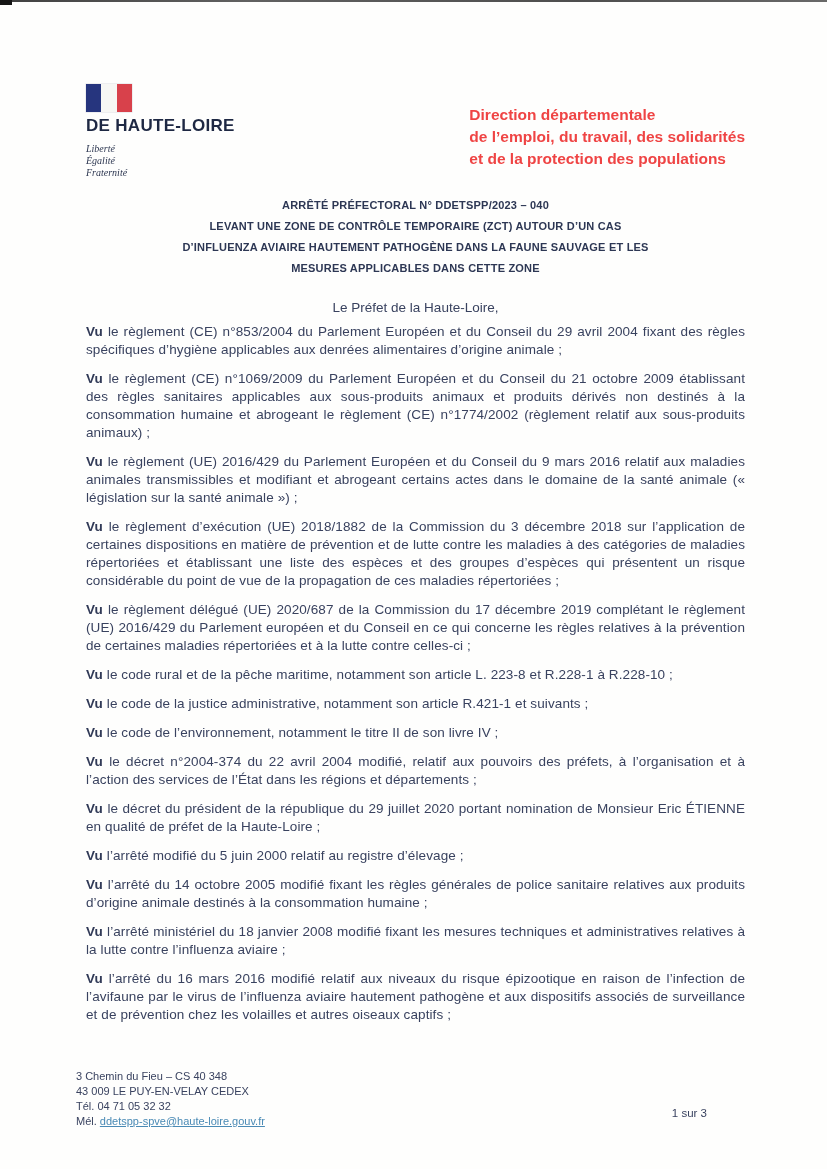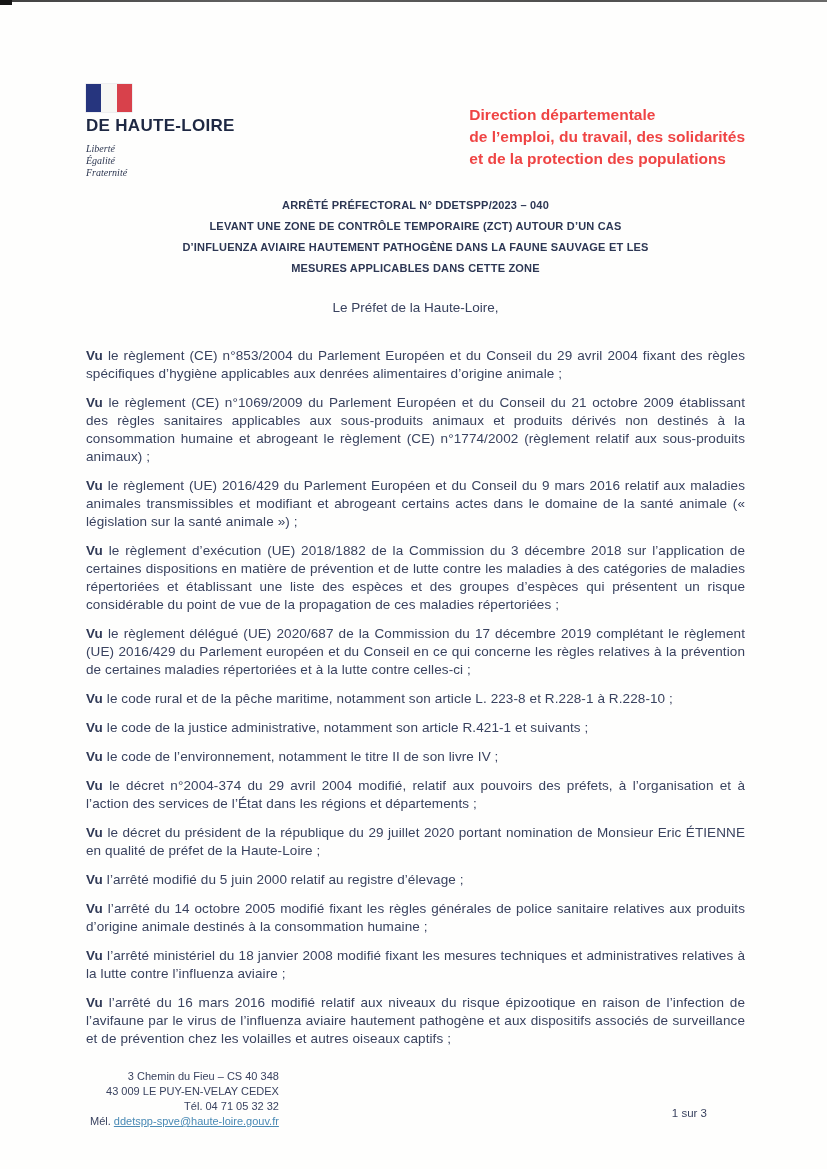--- a/index.html
+++ b/index.html
@@ -25,25 +25,25 @@
   .flag .w { background: #f7f7f4; flex: 1; }
   .flag .r { background: #d8414b; flex: 1; }
   .logo-name { font-weight: bold; font-size: 17px; line-height: 20px; color: #1e2843; letter-spacing: .3px; }
   .motto { margin-top: 7px; font-family: "Liberation Serif", "DejaVu Serif", serif; font-style: italic; font-size: 10px; line-height: 12px; color: #2d3751; }
 
   .direction { text-align: left; font-weight: bold; font-size: 15.5px; line-height: 22px; color: #ef4444; margin-top: 20px; max-width: 330px; }
 
   .title-block { text-align: center; font-weight: bold; font-size: 11px; line-height: 21px; color: #2d3754; margin-top: 16px; letter-spacing: .2px; }
   .salutation { text-align: center; font-size: 13.5px; margin-top: 21px; color: #39425f; }
 
-  .paragraphs { margin-top: 32px; }
+  .paragraphs { margin-top: 8px; }
   .para { margin: 0 0 11px 0; font-size: 13.5px; line-height: 18px; text-align: justify; color: #39425f; letter-spacing: .1px; }
   .para strong { font-weight: bold; color: #313a57; }
 
-  .footer-addr { position: absolute; left: 90px; bottom: 40px; font-size: 11px; line-height: 15px; color: #3a4360; text-align: right; }
+  .footer-addr { position: absolute; left: 76px; bottom: 40px; font-size: 11px; line-height: 15px; color: #3a4360; }
   .email { color: #4a8ab5; text-decoration: underline; cursor: pointer; margin-top: 32px; }
   .page-num { position: absolute; right: 120px; bottom: 50px; font-size: 11.5px; color: #39425f; }
 </style>
 </head>
 <body>
 
 <div class="page">
   <div class="scan-top"></div>
   <div class="scan-corner"></div>
 
@@ -89,21 +89,21 @@
         <p class="para"><strong>Vu</strong> <span>le règlement d’exécution (UE) 2018/1882 de la Commission du 3 décembre 2018 sur l’application de certaines dispositions en matière de prévention et de lutte contre les maladies à des catégories de maladies répertoriées et établissant une liste des espèces et des groupes d’espèces qui présentent un risque considérable du point de vue de la propagation de ces maladies répertoriées ;</span></p>
 
         <p class="para"><strong>Vu</strong> <span>le règlement délégué (UE) 2020/687 de la Commission du 17 décembre 2019 complétant le règlement (UE) 2016/429 du Parlement européen et du Conseil en ce qui concerne les règles relatives à la prévention de certaines maladies répertoriées et à la lutte contre celles-ci ;</span></p>
 
         <p class="para"><strong>Vu</strong> <span>le code rural et de la pêche maritime, notamment son article L. 223-8 et R.228-1 à R.228-10 ;</span></p>
 
         <p class="para"><strong>Vu</strong> <span>le code de la justice administrative, notamment son article R.421-1 et suivants ;</span></p>
 
         <p class="para"><strong>Vu</strong> <span>le code de l’environnement, notamment le titre II de son livre IV ;</span></p>
 
-        <p class="para"><strong>Vu</strong> <span>le décret n°2004-374 du 29 avril 2004 modifié, relatif aux pouvoirs des préfets, à l’organisation et à l’action des services de l’État dans les régions et départements ;</span></p>
+        <p class="para"><strong>Vu</strong> <span>le décret n°2004-374 du 22 avril 2004 modifié, relatif aux pouvoirs des préfets, à l’organisation et à l’action des services de l’État dans les régions et départements ;</span></p>
 
         <p class="para"><strong>Vu</strong> <span>le décret du président de la république du 29 juillet 2020 portant nomination de Monsieur Eric ÉTIENNE en qualité de préfet de la Haute-Loire ;</span></p>
 
         <p class="para"><strong>Vu</strong> <span>l’arrêté modifié du 5 juin 2000 relatif au registre d’élevage ;</span></p>
 
         <p class="para"><strong>Vu</strong> <span>l’arrêté du 14 octobre 2005 modifié fixant les règles générales de police sanitaire relatives aux produits d’origine animale destinés à la consommation humaine ;</span></p>
 
         <p class="para"><strong>Vu</strong> <span>l’arrêté ministériel du 18 janvier 2008 modifié fixant les mesures techniques et administratives relatives à la lutte contre l’influenza aviaire ;</span></p>
 
         <p class="para"><strong>Vu</strong> <span>l’arrêté du 16 mars 2016 modifié relatif aux niveaux du risque épizootique en raison de l’infection de l’avifaune par le virus de l’influenza aviaire hautement pathogène et aux dispositifs associés de surveillance et de prévention chez les volailles et autres oiseaux captifs ;</span></p>

